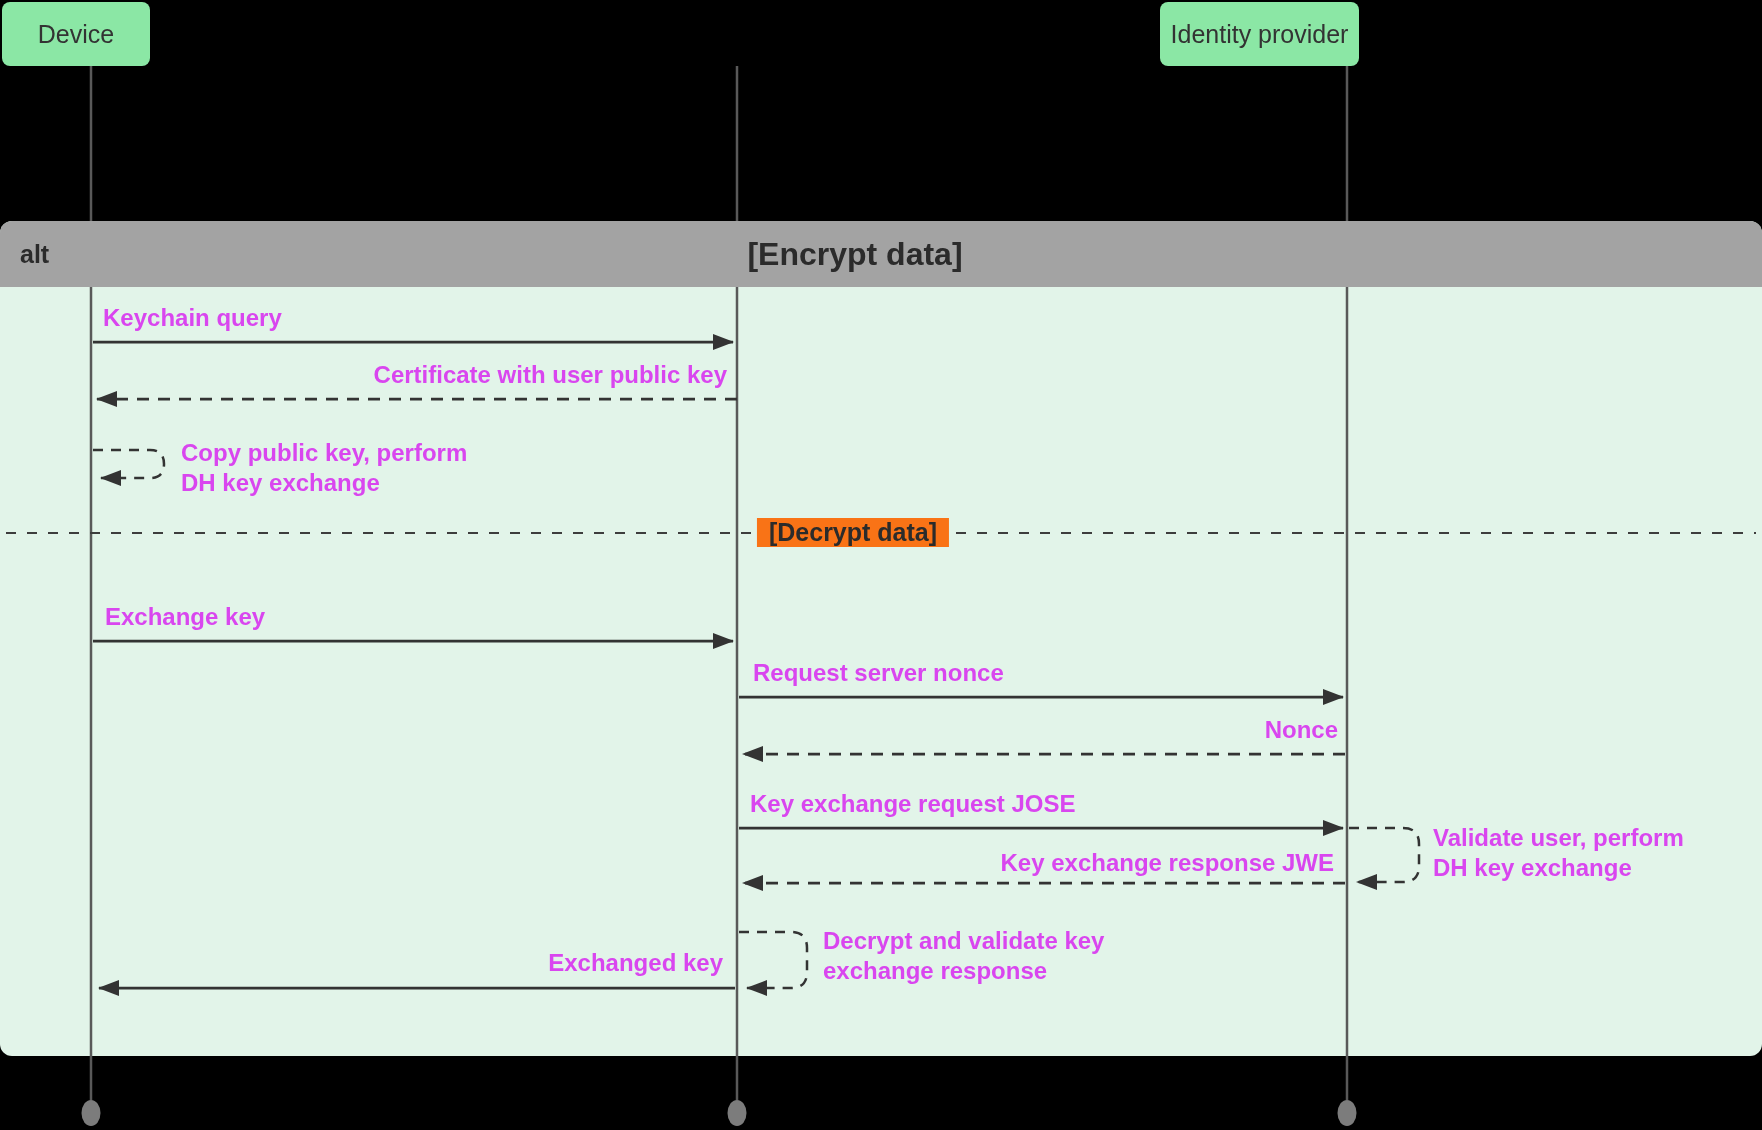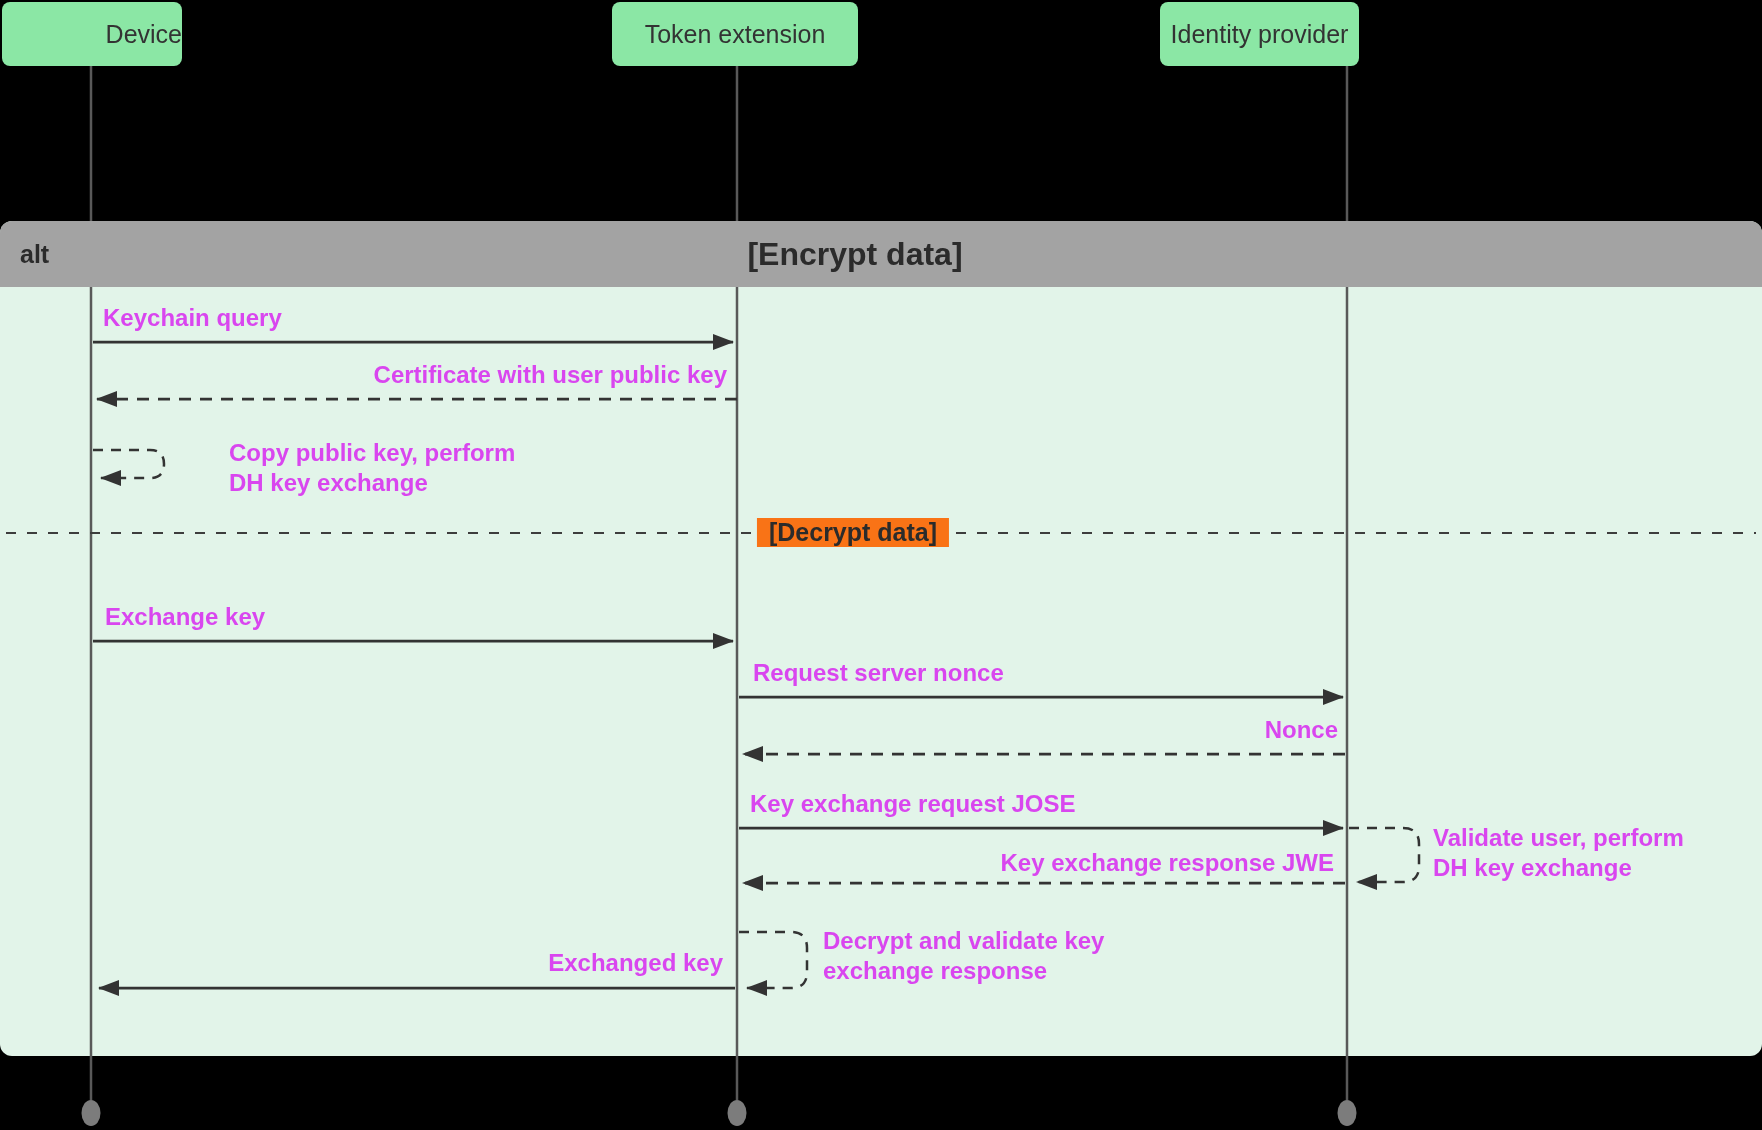--- a/index.html
+++ b/index.html
@@ -128,37 +128,34 @@
     <line x1="1345" y1="883" x2="743" y2="883" stroke="#333333" stroke-width="2.75" stroke-dasharray="12 9" marker-end="url(#ah)"></line>
     <path d="M 739 932 H 791 Q 807 932 807 948 V 972 Q 807 988 791 988 H 747" fill="none" stroke="#333333" stroke-width="2.5" stroke-dasharray="10 8" marker-end="url(#ah)"></path>
     <line x1="735" y1="988" x2="99" y2="988" stroke="#333333" stroke-width="2.75" marker-end="url(#ah)"></line>
   </svg>
 
   <div class="frame-header">
     <span class="alt-operator">alt</span>
     <span class="section-label" style="left:855px;">[Encrypt data]</span>
   </div>
 
-  <div class="participant" style="left:2px; width:180px;justify-content:flex-end;">
+  <div class="participant" style="left:2px; width:148px;">
     <span>Device</span>
-  </div>
-  <div class="participant" style="left:612px; width:246px;">
-    <span>Token extension</span>
   </div>
   <div class="participant" style="left:1160px; width:199px;">
     <span>Identity provider</span>
   </div>
 
   <div class="divider-label">[Decrypt data]</div>
 
   <div class="msg-label" style="left:103px; top:304px;">Keychain query</div>
 
   <div class="msg-label right" style="right:1035px; top:361px;">Certificate with user public key</div>
 
-  <div class="msg-label two-line" style="left:181px; top:438px;margin-left:48px;">
+  <div class="msg-label two-line" style="left:181px; top:438px;">
     <span>Copy public key, perform</span>
     <span>DH key exchange</span>
   </div>
 
   <div class="msg-label" style="left:105px; top:603px;">Exchange key</div>
 
   <div class="msg-label" style="left:753px; top:659px;">Request server nonce</div>
 
   <div class="msg-label right" style="right:424px; top:716px;">Nonce</div>
 

